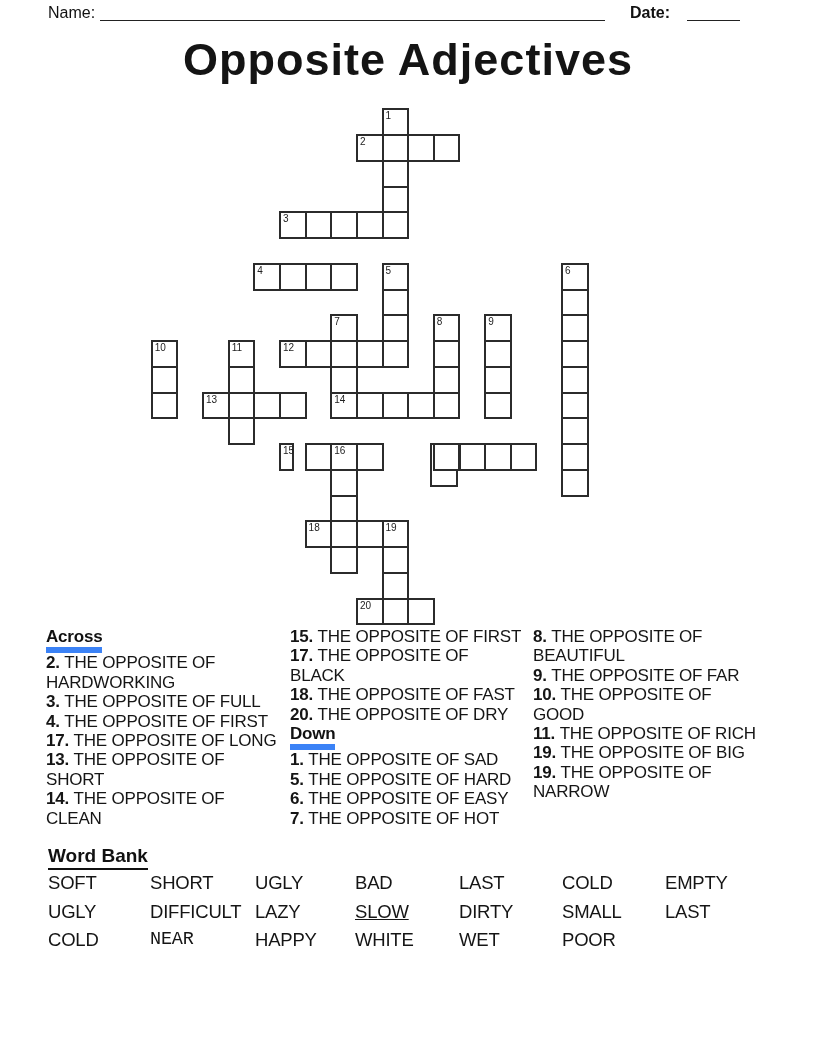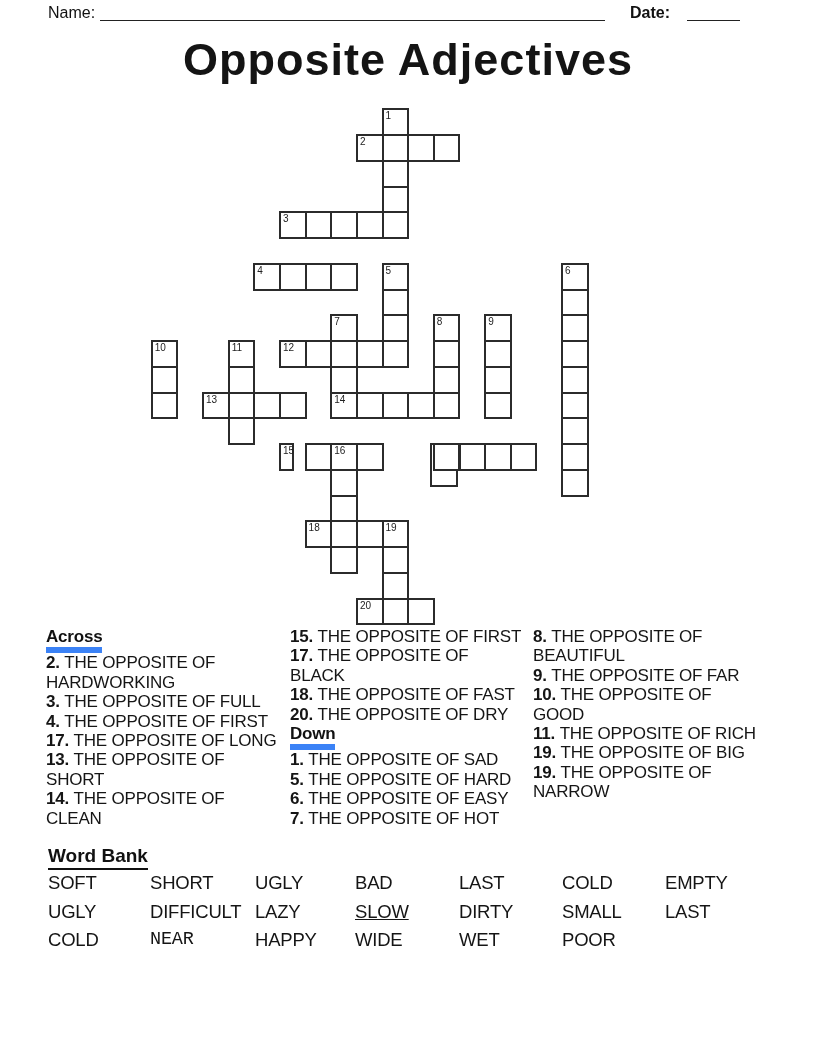--- a/index.html
+++ b/index.html
@@ -232,18 +232,18 @@
       <span class="wb-word" style="left: 48px; top: 900.5px;">UGLY</span>
       <span class="wb-word" style="left: 150px; top: 900.5px;">DIFFICULT</span>
       <span class="wb-word" style="left: 255px; top: 900.5px;">LAZY</span>
       <span class="wb-word" style="left: 355px; top: 900.5px; text-decoration: underline;">SLOW</span>
       <span class="wb-word" style="left: 459px; top: 900.5px;">DIRTY</span>
       <span class="wb-word" style="left: 562px; top: 900.5px;">SMALL</span>
       <span class="wb-word" style="left: 665px; top: 900.5px;">LAST</span>
       <span class="wb-word" style="left: 48px; top: 929px;">COLD</span>
       <span class="wb-word" style="left: 150px; top: 929px; font-family: Liberation Mono, monospace;">NEAR</span>
       <span class="wb-word" style="left: 255px; top: 929px;">HAPPY</span>
-      <span class="wb-word" style="left: 355px; top: 929px;">WIDE</span>
+      <span class="wb-word" style="left: 355px; top: 929px;">WHITE</span>
       <span class="wb-word" style="left: 459px; top: 929px;">WET</span>
       <span class="wb-word" style="left: 562px; top: 929px;">POOR</span>
     </div>
 
 </div>
 
 </body></html>

